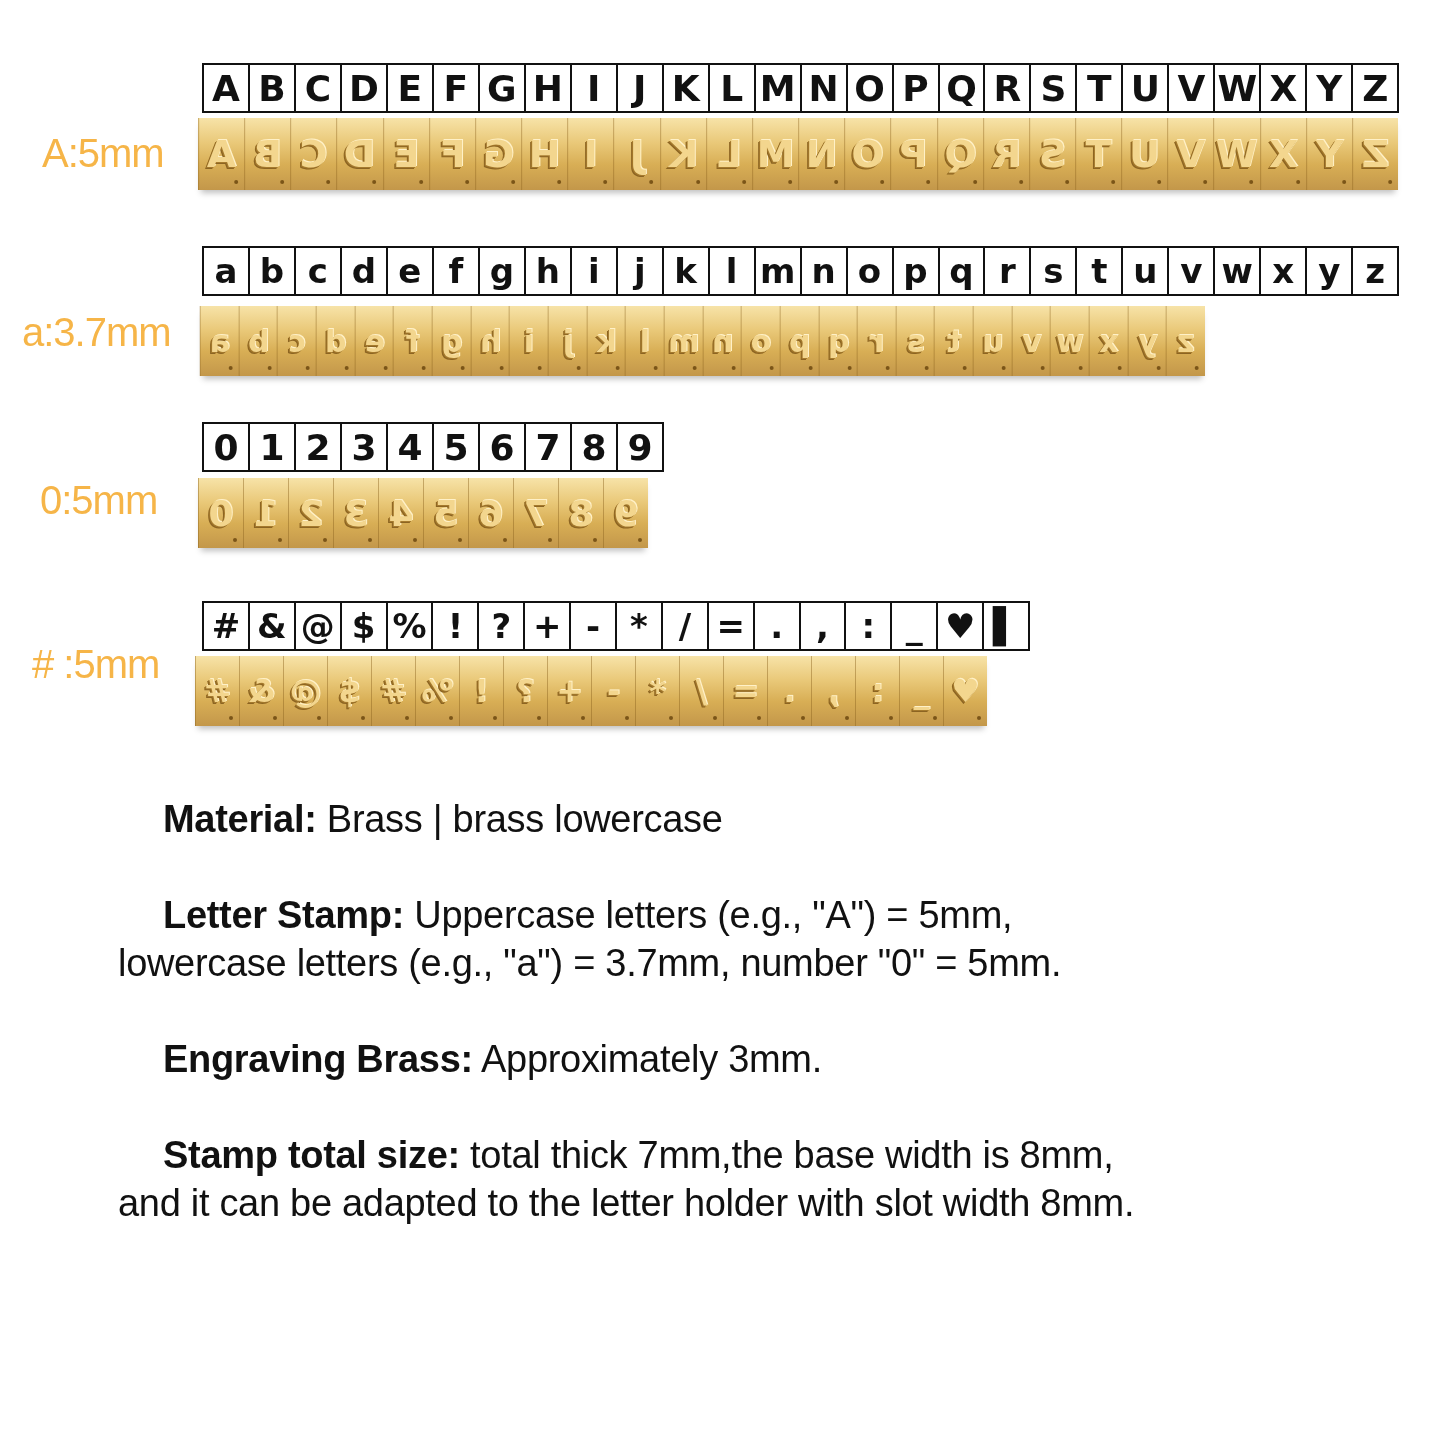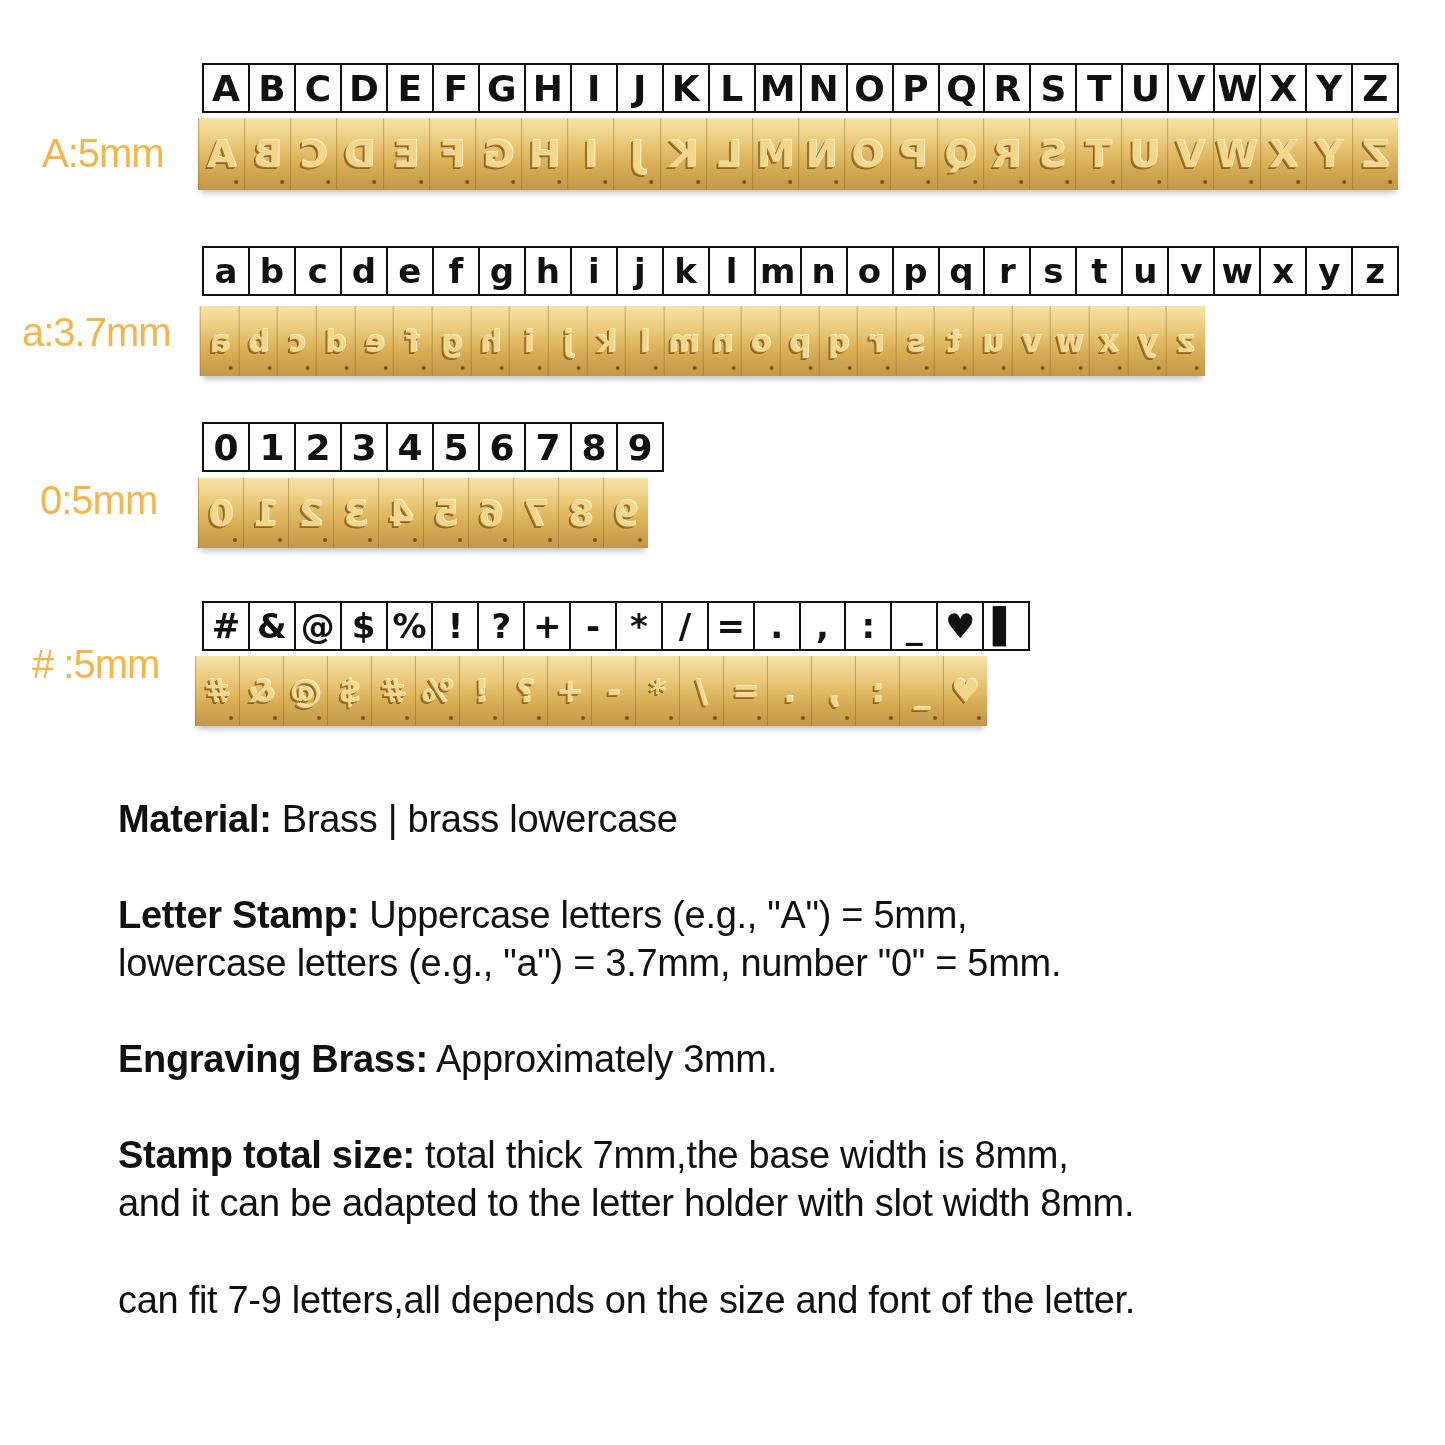--- a/index.html
+++ b/index.html
@@ -36,21 +36,21 @@
     }
     .brass-block::after {
       content:""; position:absolute; bottom:6px; left:6px; width:4px; height:4px; border-radius:50%;
       background:#7b5518;
     }
 
     .spec {
       position:absolute; left:118px; color:#111; font-family:"Liberation Sans", sans-serif;
       font-size:38px; line-height:48px; letter-spacing:-0.3px;
     }
-    .spec b { font-weight:bold; }
+    .spec b { font-weight:bold;margin-left:45px; }
   </style>
 </head>
 <body>
 
 <div class="row-label" style="left:42px; top:133px;">A:5mm</div>
 <div class="chart-grid" style="left:202px; top:63px; width:1197px; height:50px;">
     <div class="chart-cell" style="flex: 1 1 0%; font-size: 36px;">A</div>
     <div class="chart-cell" style="flex: 1 1 0%; font-size: 36px;">B</div>
     <div class="chart-cell" style="flex: 1 1 0%; font-size: 36px;">C</div>
     <div class="chart-cell" style="flex: 1 1 0%; font-size: 36px;">D</div>
@@ -244,14 +244,13 @@
 <div class="spec" style="top:1035px;">
   <b>Engraving Brass:</b><span> Approximately 3mm.</span>
 </div>
 
 <div class="spec" style="top:1131px;">
   <div><b>Stamp total size:</b><span> total thick 7mm,the base width is 8mm,</span></div>
   <div>and it can be adapted to the letter holder with slot width 8mm.</div>
 </div>
 
 <div class="spec" style="top:1276px;">
-  <div>can fit 7-9 letters,all depends on the size and font of the letter.</div>
 </div>
 
 </body></html>

